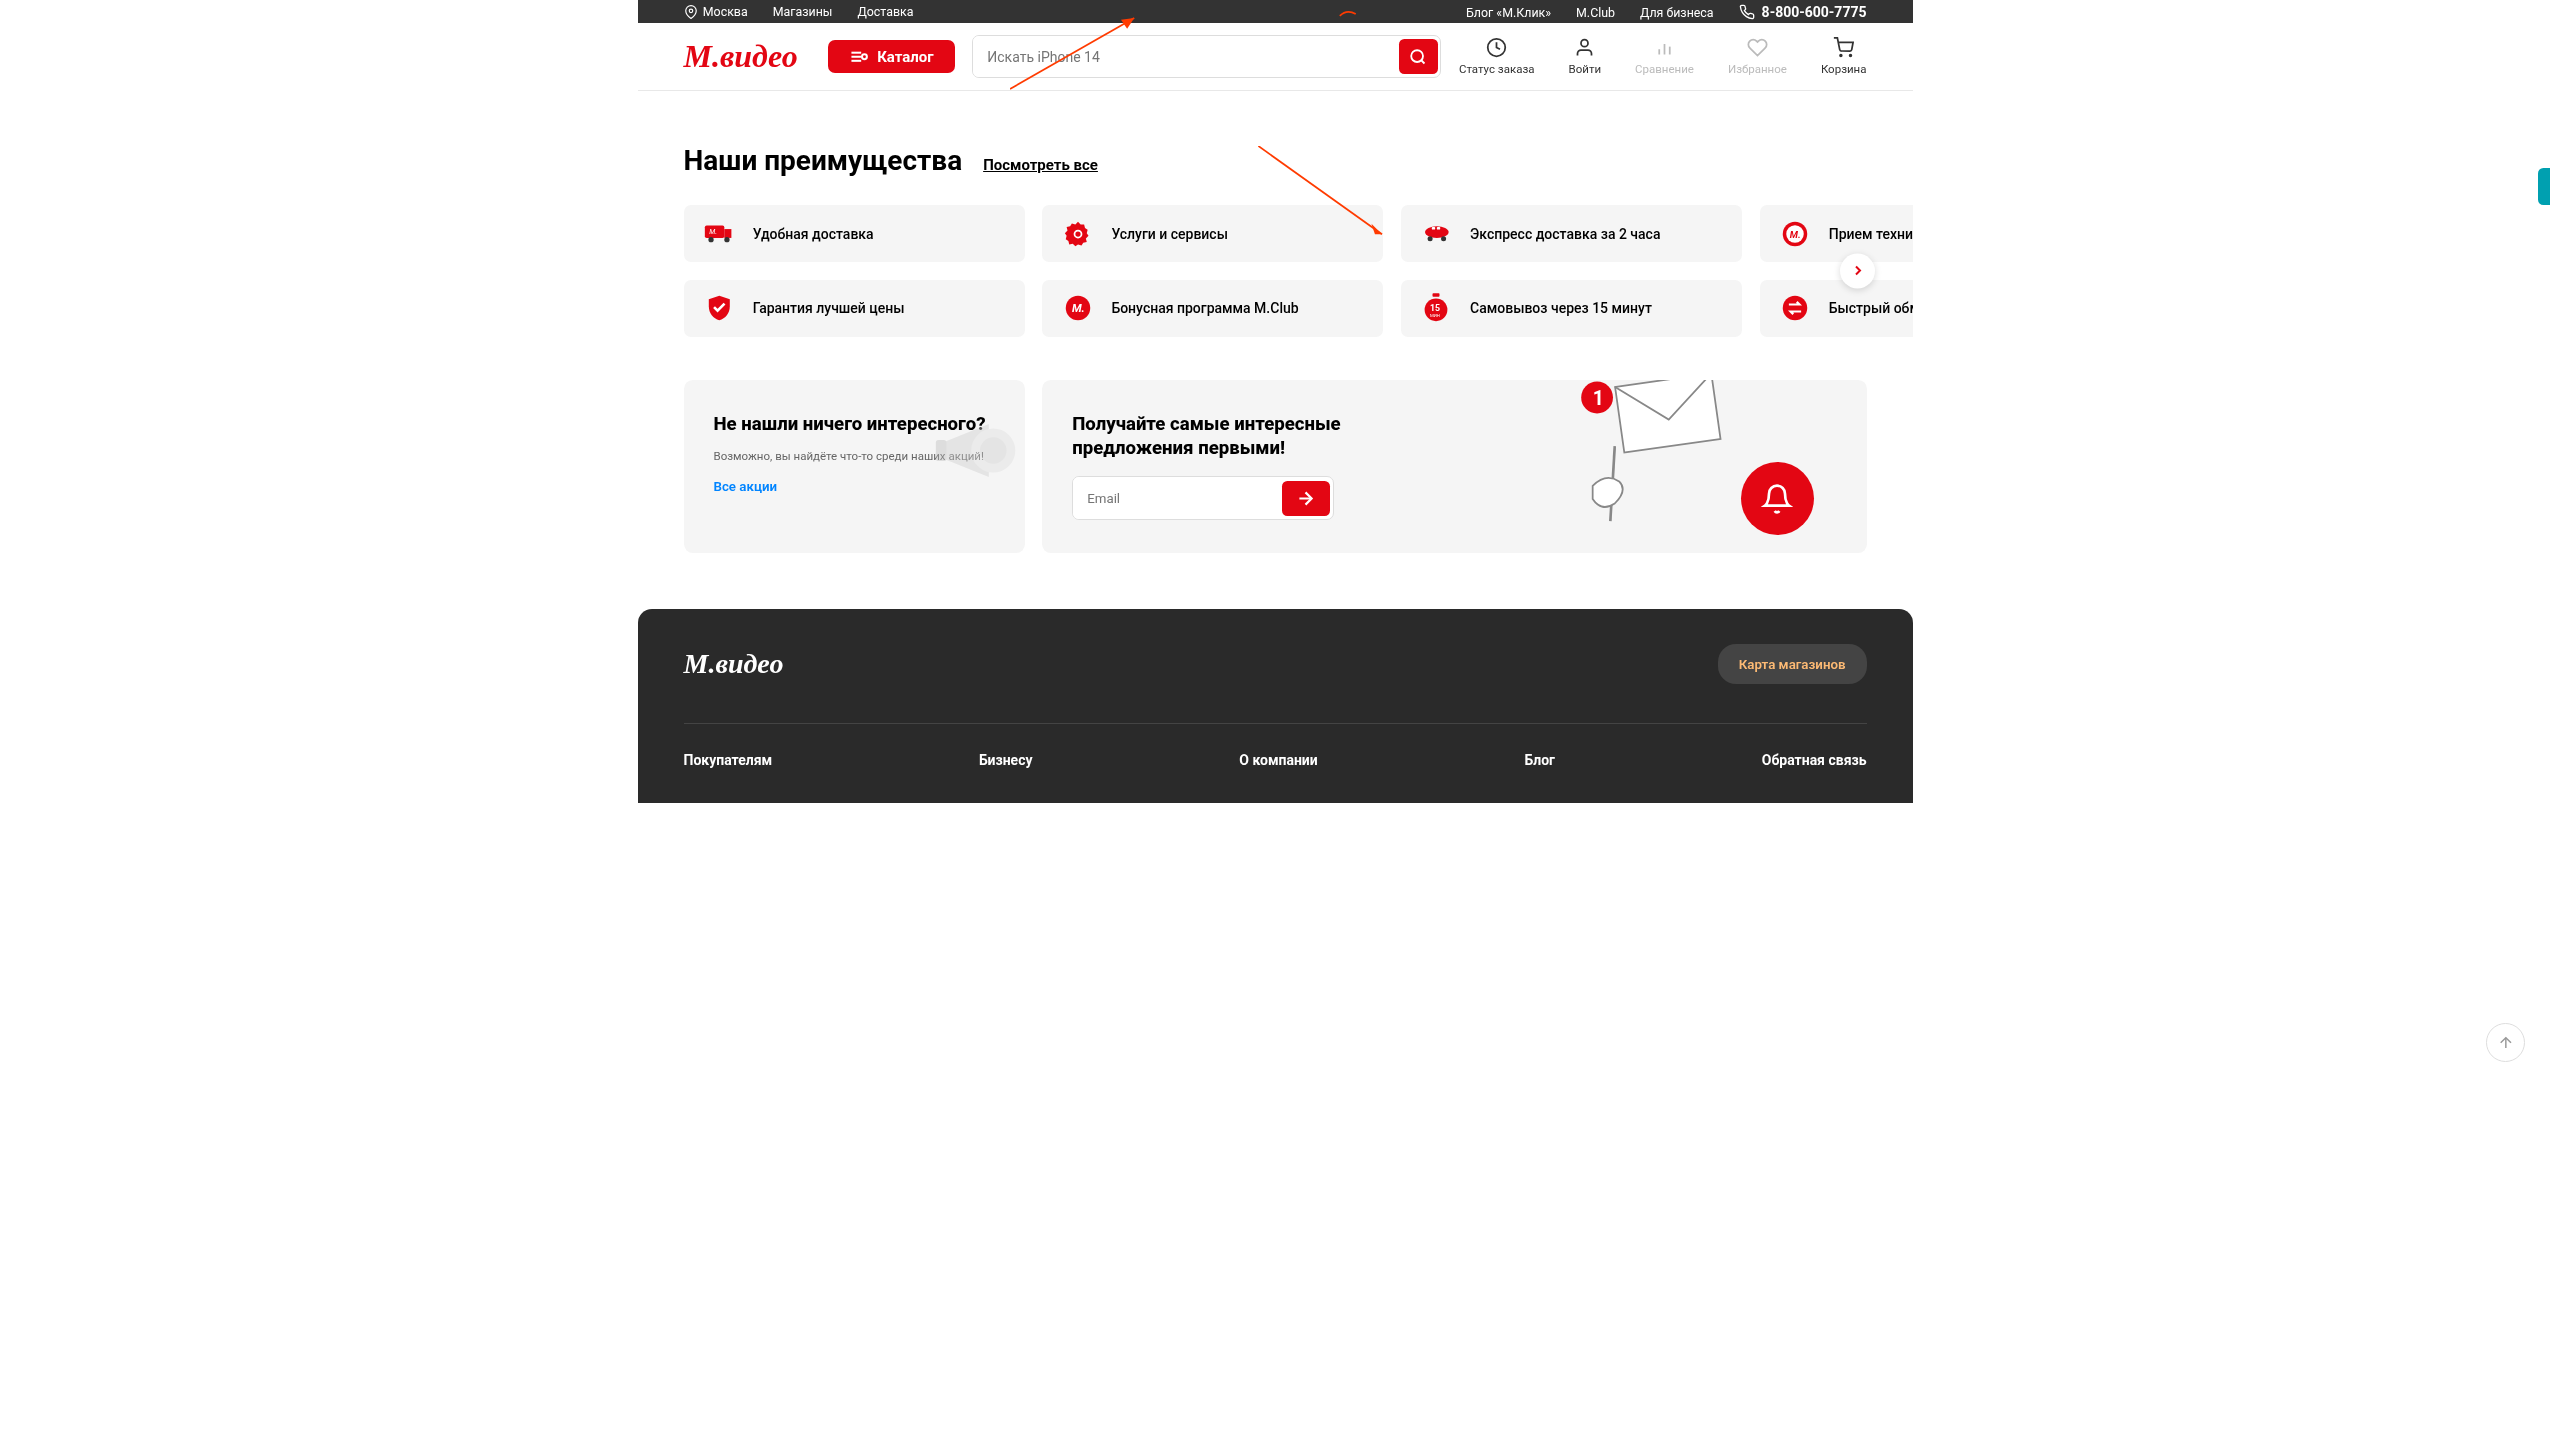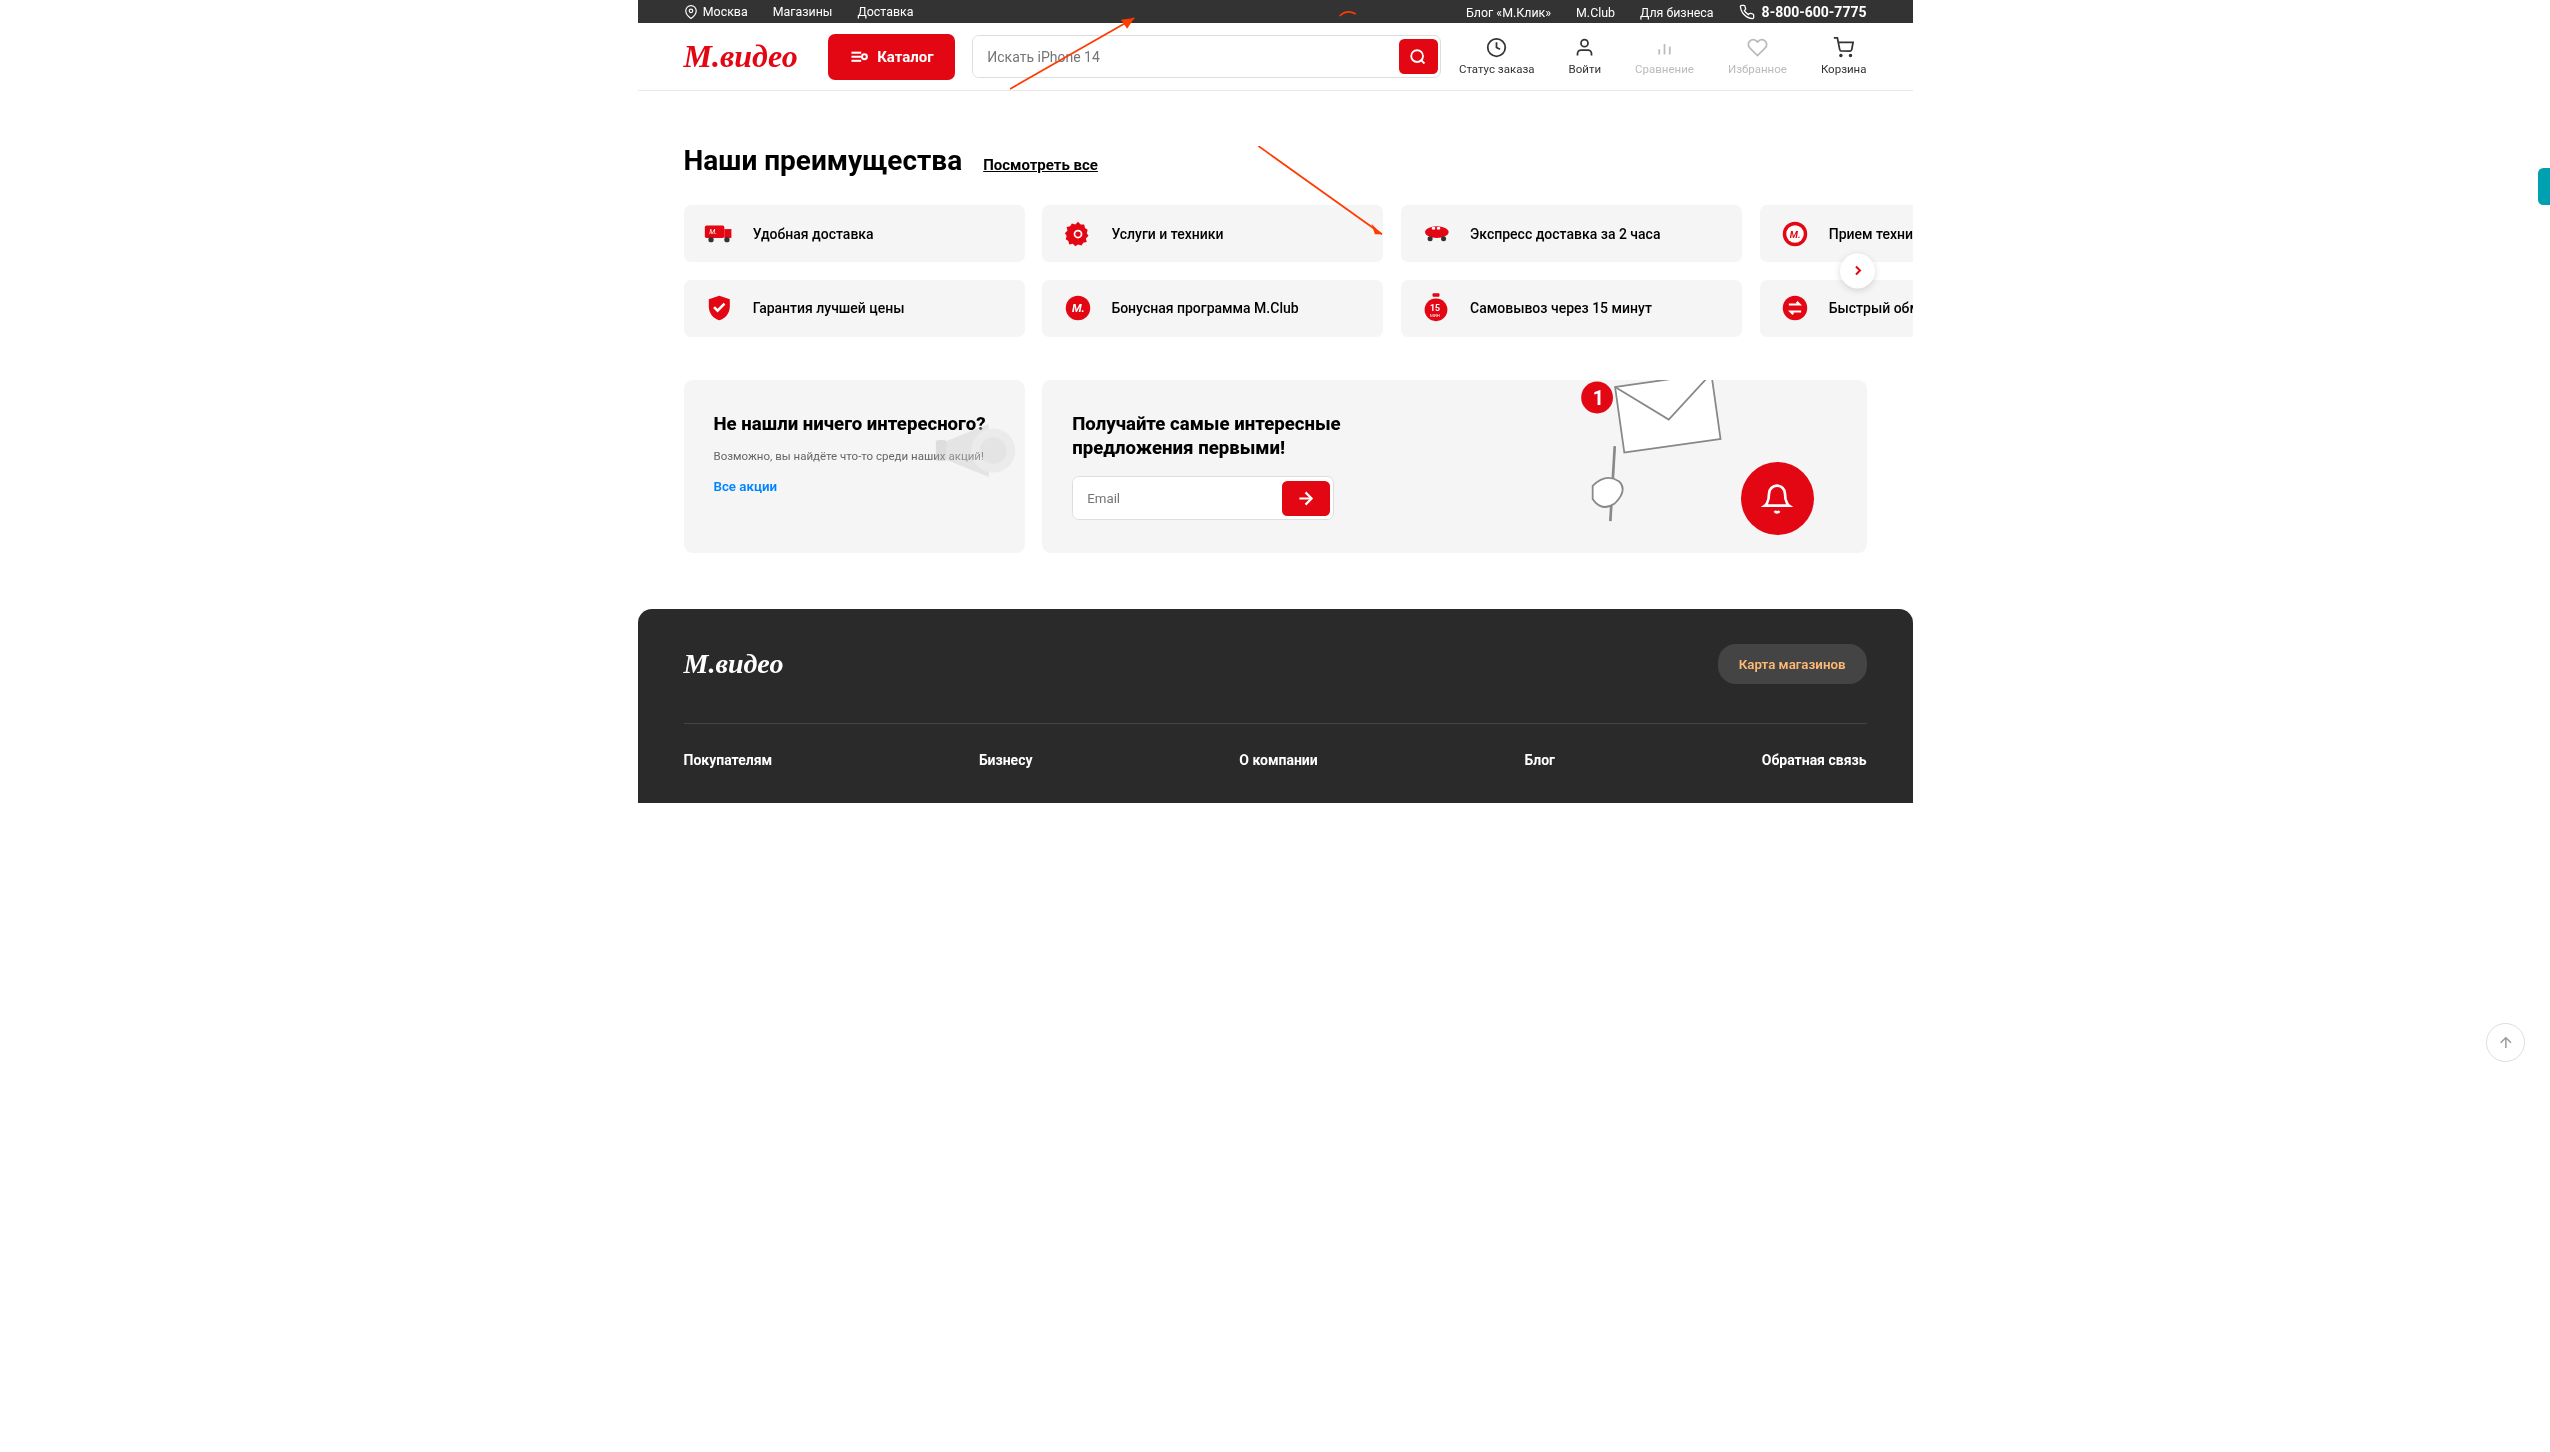--- a/index.html
+++ b/index.html
@@ -4,21 +4,21 @@
 <style>
 *{margin:0;padding:0;box-sizing:border-box;font-family:-apple-system,BlinkMacSystemFont,'Segoe UI',Roboto,sans-serif}
 body{background:#fff;width:1275px;margin:0 auto;position:relative}
 .topbar{background:#333;height:23px;display:flex;align-items:center;padding:0 46px;justify-content:space-between;color:#fff;font-size:12.4px}
 .topbar-left{display:flex;gap:25px;align-items:center}
 .topbar-right{display:flex;gap:25px;align-items:flex-end}
 .loc{display:flex;align-items:center;gap:5.3px}
 .phone-wrap{display:flex;align-items:center;gap:7px;font-weight:700;font-size:14px}
 .header{height:68px;border-bottom:0.9px solid #e8e8e8;display:flex;align-items:center;padding:0 46px;gap:17.7px}
 .logo{font-family:'Brush Script MT',cursive;color:#e30613;font-size:32px;font-weight:700;font-style:italic;margin-right:12.4px}
-.catalog-btn{background:#e30613;color:#fff;border:none;height:46px;padding:0 21px;border-radius:7px;font-size:15px;font-weight:700;display:flex;align-items:center;gap:8.9px;cursor:pointer}
+.catalog-btn{background:#e30613;color:#fff;border:none;height:33px;padding:0 21px;border-radius:7px;font-size:15px;font-weight:700;display:flex;align-items:center;gap:8.9px;cursor:pointer}
 .search-wrap{flex:1;display:flex;height:43px;border:0.9px solid #ddd;border-radius:7px;overflow:hidden;max-width:469px}
 .search-input{flex:1;border:none;padding:0 14px;font-size:14px;outline:none;color:#888}
 .search-btn{width:39px;background:#e30613;border:none;display:flex;align-items:center;justify-content:center;cursor:pointer;margin:2.7px;border-radius:5.3px}
 .header-icons{display:flex;gap:34px;margin-left:auto}
 .hicon{display:flex;flex-direction:column;align-items:center;gap:3.5px;font-size:11.5px;color:#333;cursor:pointer}
 .hicon.disabled{color:#bbb}
 .hicon svg{width:21px;height:21px}
 .main{padding:53px 46px 26.6px}
 .section-head{display:flex;align-items:baseline;gap:21px;margin-bottom:28px}
 .section-title{font-size:28px;font-weight:700}
@@ -165,21 +165,21 @@
           <span class="adv-text">Удобная доставка</span>
         </div>
         <div class="adv-card c1">
           <span class="adv-icon">
               <svg width="28" height="28" viewBox="0 0 32 32">
                 <path fill="#e30613" d="M16 2l3 3h4l1 4 3 2-1 4 2 3-3 3 1 4-4 1-2 3-4-1-3 2-3-3-4 1-1-4-3-2 1-4-2-3 3-3-1-4 4-1 2-3 4 1z"></path>
                 <circle cx="16" cy="16" r="5" fill="#fff"></circle>
                 <circle cx="16" cy="16" r="3" fill="#e30613"></circle>
               </svg>
             </span>
-          <span class="adv-text">Услуги и техники</span>
+          <span class="adv-text">Услуги и сервисы</span>
         </div>
         <div class="adv-card c1">
           <span class="adv-icon">
               <svg width="34" height="19.5" viewBox="0 0 38 22">
                 <ellipse cx="20" cy="9" rx="14" ry="7" fill="#e30613"></ellipse>
                 <circle cx="12" cy="17" r="3" fill="#333"></circle>
                 <circle cx="28" cy="17" r="3" fill="#333"></circle>
                 <rect x="14" y="3" width="4" height="3" fill="#fff" rx="1"></rect>
                 <rect x="20" y="3" width="4" height="3" fill="#fff" rx="1"></rect>
               </svg>

